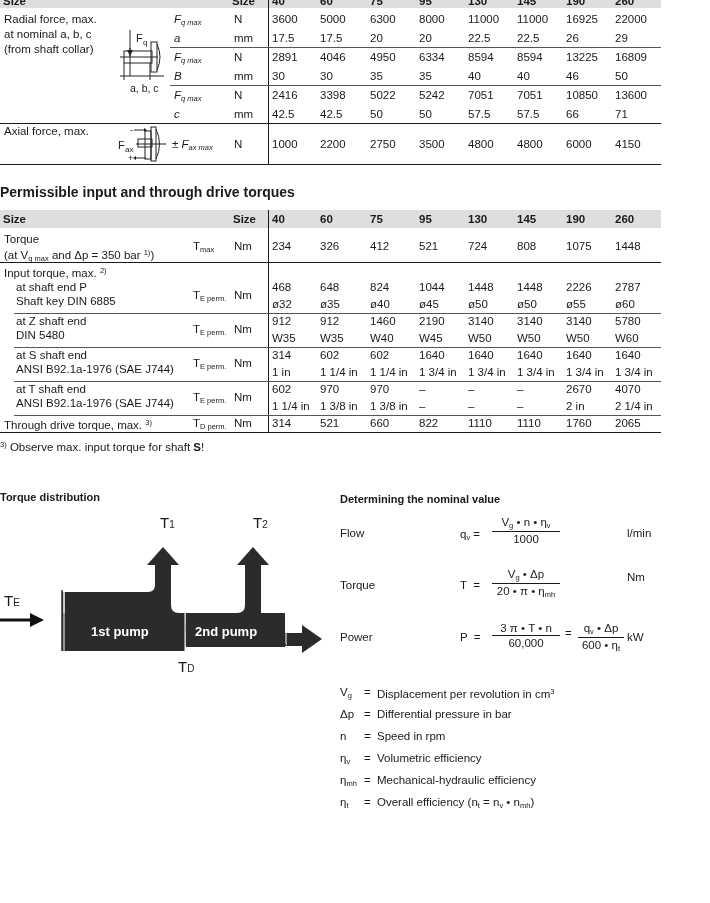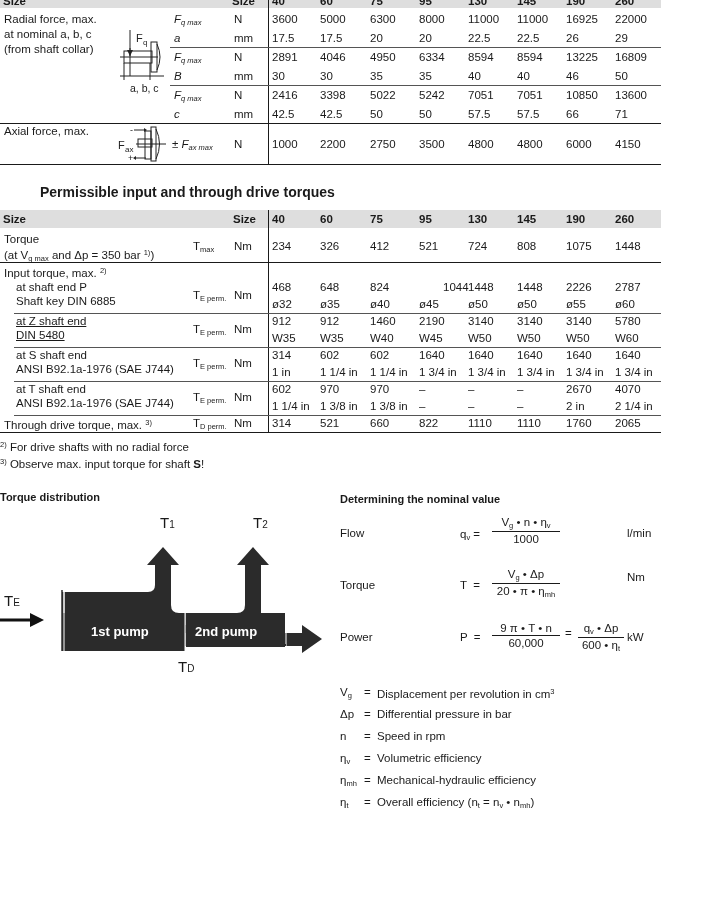--- a/index.html
+++ b/index.html
@@ -5,21 +5,21 @@
   html,body{margin:0;padding:0;background:#fff;}
   body{width:710px;height:903px;position:relative;overflow:hidden;font-family:"Liberation Sans",sans-serif;color:#1a1a1a;font-size:11.5px;}
   .abs{position:absolute;}
   .hdr{background:#dedede;font-weight:bold;}
   .vline{position:absolute;width:1px;background:#1a1a1a;}
   .hline{position:absolute;height:1px;background:#555;}
   .hline.dark{background:#1a1a1a;}
   .cell{position:absolute;white-space:nowrap;line-height:14px;}
   sub,.sub{font-size:7.5px;vertical-align:-2px;}
   .it{font-style:italic;}
-  .h2{font-size:14px;font-weight:bold;padding-left:40px;}
+  .h2{font-size:14px;font-weight:bold;}
   .h3{font-size:11px;font-weight:bold;}
   .frac{position:absolute;text-align:center;}
   .frac .bar{border-top:1px solid #1a1a1a;margin:1px 0;}
   sup{font-size:7.5px;vertical-align:4px;}
 </style>
 </head>
 <body>
 
 <div>
   <div class="abs hdr" style="left:0;top:-6px;width:661px;height:14px;">
@@ -198,35 +198,35 @@
   <div id="t2-input">
       <div class="cell" style="left:16px;top:280px;">
         <div>at shaft end P</div>
         <div>Shaft key DIN 6885</div>
       </div>
       <div class="cell" style="left:193px;top:288px;"><span>T</span><span class="sub">E perm.</span></div>
       <div class="cell" style="left:234px;top:288px;">Nm</div>
       <div class="cell" style="left:272px;top:280px;">468</div>
       <div class="cell" style="left:320px;top:280px;">648</div>
       <div class="cell" style="left:370px;top:280px;">824</div>
-      <div class="cell" style="left:419px;top:280px;margin-left:24px;">1044</div>
+      <div class="cell" style="left:419px;top:280px;">1044</div>
       <div class="cell" style="left:468px;top:280px;">1448</div>
       <div class="cell" style="left:517px;top:280px;">1448</div>
       <div class="cell" style="left:566px;top:280px;">2226</div>
       <div class="cell" style="left:615px;top:280px;">2787</div>
       <div class="cell" style="left:272px;top:297px;">ø32</div>
       <div class="cell" style="left:320px;top:297px;">ø35</div>
       <div class="cell" style="left:370px;top:297px;">ø40</div>
       <div class="cell" style="left:419px;top:297px;">ø45</div>
       <div class="cell" style="left:468px;top:297px;">ø50</div>
       <div class="cell" style="left:517px;top:297px;">ø50</div>
       <div class="cell" style="left:566px;top:297px;">ø55</div>
       <div class="cell" style="left:615px;top:297px;">ø60</div>
       <div class="hline" style="left:14px;top:313px;width:647px;"></div>
-      <div class="cell" style="left:16px;top:314px;text-decoration:underline;">
+      <div class="cell" style="left:16px;top:314px;">
         <div>at Z shaft end</div>
         <div>DIN 5480</div>
       </div>
       <div class="cell" style="left:193px;top:322px;"><span>T</span><span class="sub">E perm.</span></div>
       <div class="cell" style="left:234px;top:322px;">Nm</div>
       <div class="cell" style="left:272px;top:314px;">912</div>
       <div class="cell" style="left:320px;top:314px;">912</div>
       <div class="cell" style="left:370px;top:314px;">1460</div>
       <div class="cell" style="left:419px;top:314px;">2190</div>
       <div class="cell" style="left:468px;top:314px;">3140</div>
@@ -300,21 +300,20 @@
       <div class="cell" style="left:419px;top:416px;">822</div>
       <div class="cell" style="left:468px;top:416px;">1110</div>
       <div class="cell" style="left:517px;top:416px;">1110</div>
       <div class="cell" style="left:566px;top:416px;">1760</div>
       <div class="cell" style="left:615px;top:416px;">2065</div>
     </div>
   <div class="hline dark" style="left:0;top:432px;width:661px;"></div>
 </div>
 
 <div class="abs" style="left:0;top:438px;line-height:14.5px;">
-  <div><sup>2)</sup> <span>For drive shafts with no radial force</span></div>
   <div><sup>3)</sup> <span>Observe max. input torque for shaft </span><b>S</b><span>!</span></div>
 </div>
 
 <div class="cell h3" style="left:0;top:490px;">Torque distribution</div>
 <svg class="abs" style="left:0;top:505px;" width="330" height="180">
 
   <line x1="0" y1="115" x2="34" y2="115" stroke="#111" stroke-width="3"></line>
   <polygon points="30,108 44,115 30,122" fill="#111"></polygon>
 
   <path id="flowpath" fill="#2b2b2b" d="M62 87 L148 87 Q155 87 155 80 L155 60 L147 60 L163 42 L179 60 L171 60 L171 100 Q171 108 179 108
@@ -355,21 +354,21 @@
 <div class="frac" style="left:492px;top:568px;width:68px;">
   <div>V<sub>g</sub> • Δp</div>
   <div class="bar"></div>
   <div>20 • π • η<sub>mh</sub></div>
 </div>
 <div class="cell" style="left:627px;top:570px;">Nm</div>
 
 <div class="cell" style="left:340px;top:630px;">Power</div>
 <div class="cell" style="left:460px;top:630px;"><span>P</span> &nbsp;=</div>
 <div class="frac" style="left:492px;top:622px;width:68px;">
-  <div>9 π • T • n</div>
+  <div>3 π • T • n</div>
   <div class="bar"></div>
   <div>60,000</div>
 </div>
 <div class="cell" style="left:565px;top:626px;">=</div>
 <div class="frac" style="left:578px;top:622px;width:46px;">
   <div>q<sub>v</sub> • Δp</div>
   <div class="bar"></div>
   <div>600 • η<sub>t</sub></div>
 </div>
 <div class="cell" style="left:627px;top:630px;">kW</div>

